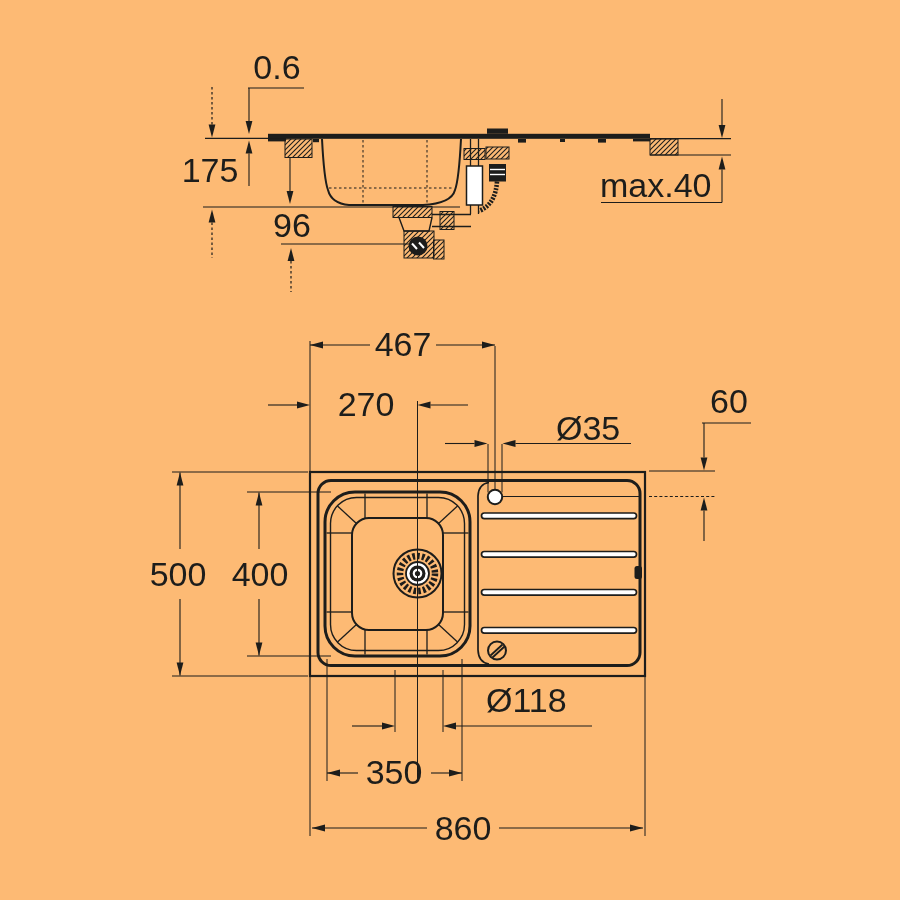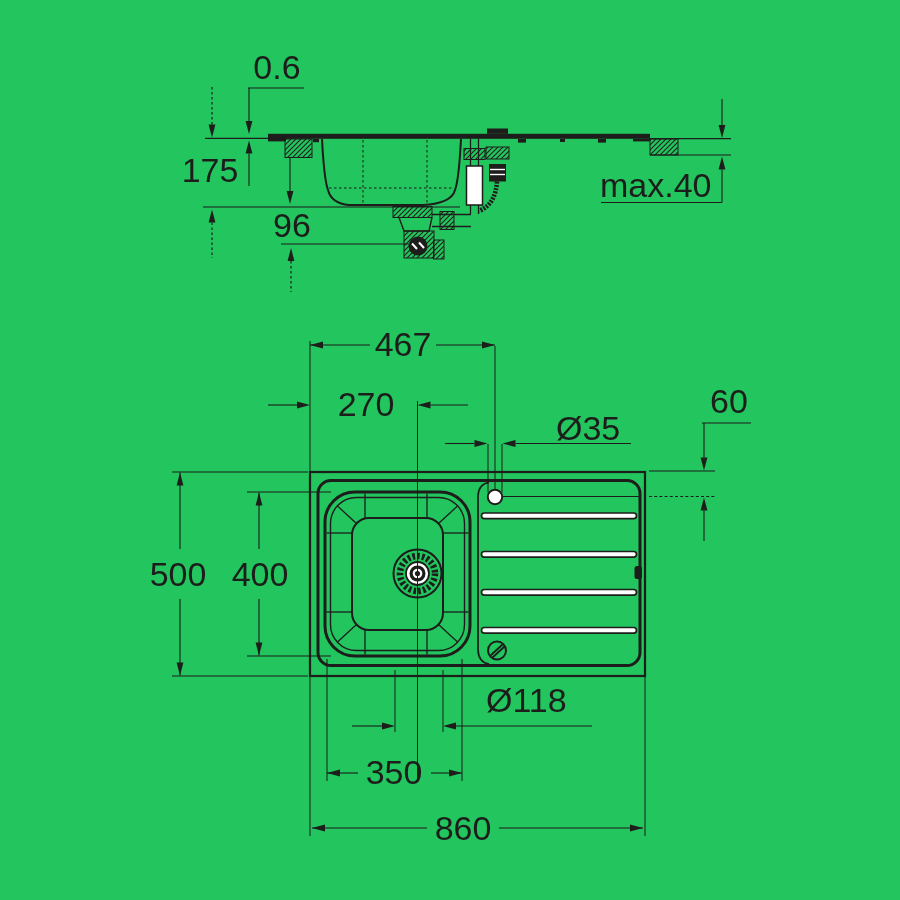--- a/index.html
+++ b/index.html
@@ -1,16 +1,16 @@
 <!DOCTYPE html>
 <html><head>
 <meta charset="utf-8">
 <style>
   html,body{margin:0;padding:0;background:#ffffff;}
-  #stage{position:relative;width:900px;height:900px;background:#22c55e;overflow:hidden;}
+  #stage{position:relative;width:900px;height:900px;background:#fdba74;overflow:hidden;}
   svg{display:block;}
   text{font-family:"Liberation Sans","DejaVu Sans",sans-serif;fill:#1d1d1b;}
   .dim{font-size:34px;}
   .ln{stroke:#1d1d1b;fill:none;}
 </style>
 </head>
 <body>
 
 <div id="stage">
 <svg width="900" height="900" viewBox="0 0 900 900">

